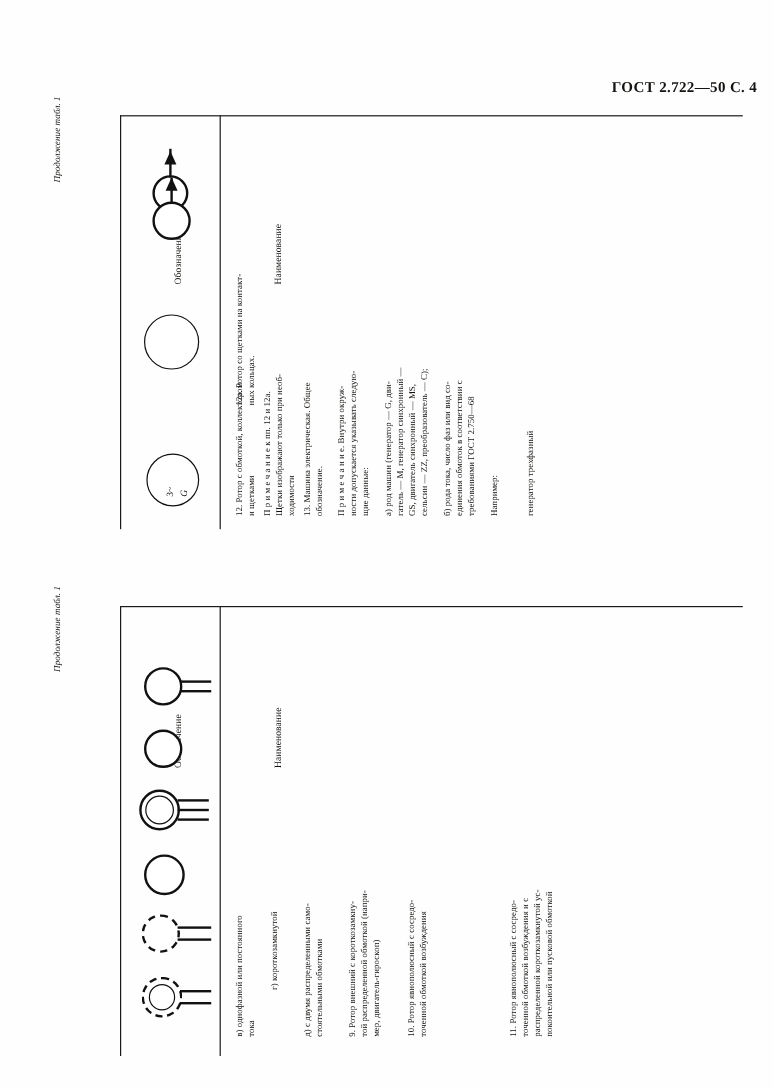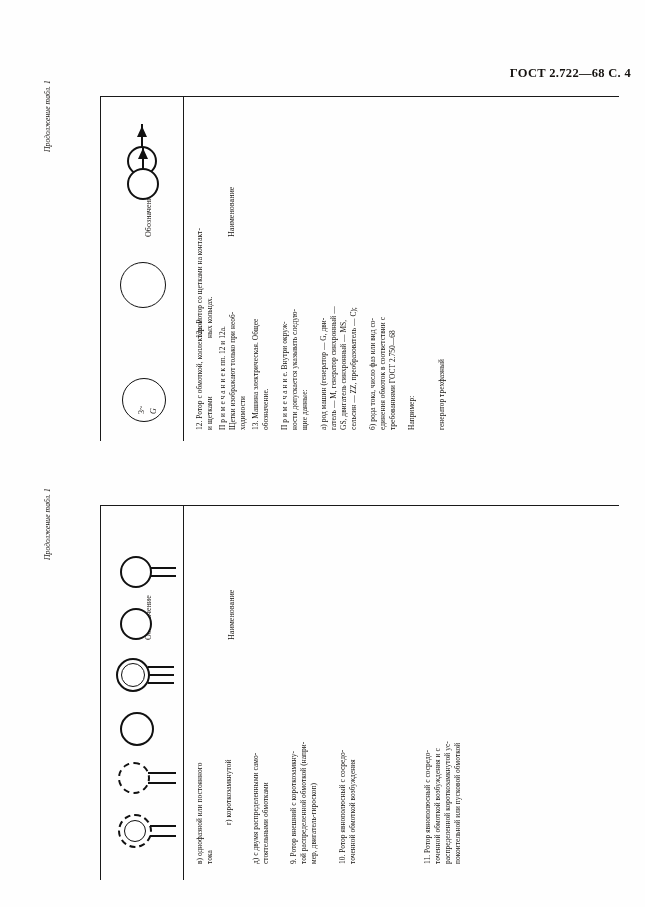--- a/index.html
+++ b/index.html
@@ -29,21 +29,21 @@
   .dashcirc{position:absolute;border:2.1px dashed #111;border-radius:50%;
         box-sizing:border-box;background:#fff;}
 
   .ital{font-style:italic;}
 </style>
 </head>
 <body>
 
 <div class="page">
 
-  <div class="hdr">ГОСТ 2.722—68 С. 4</div>
+  <div class="hdr">ГОСТ 2.722—50 С. 4</div>
 
   <div class="rot italic" style="left:44px;top:152px;font-size:7.6px;">Продолжение табл. 1</div>
 
   <div class="vline" style="left:100px;top:96px;height:345px;"></div>
   <div class="vline" style="left:183px;top:96px;height:345px;"></div>
   <div class="hline" style="left:100px;top:96px;width:519px;"></div>
 
   <div class="rot" style="left:145px;top:237px;font-size:8px;">Обозначение</div>
   <div class="rot" style="left:228px;top:237px;font-size:8px;">Наименование</div>
 

